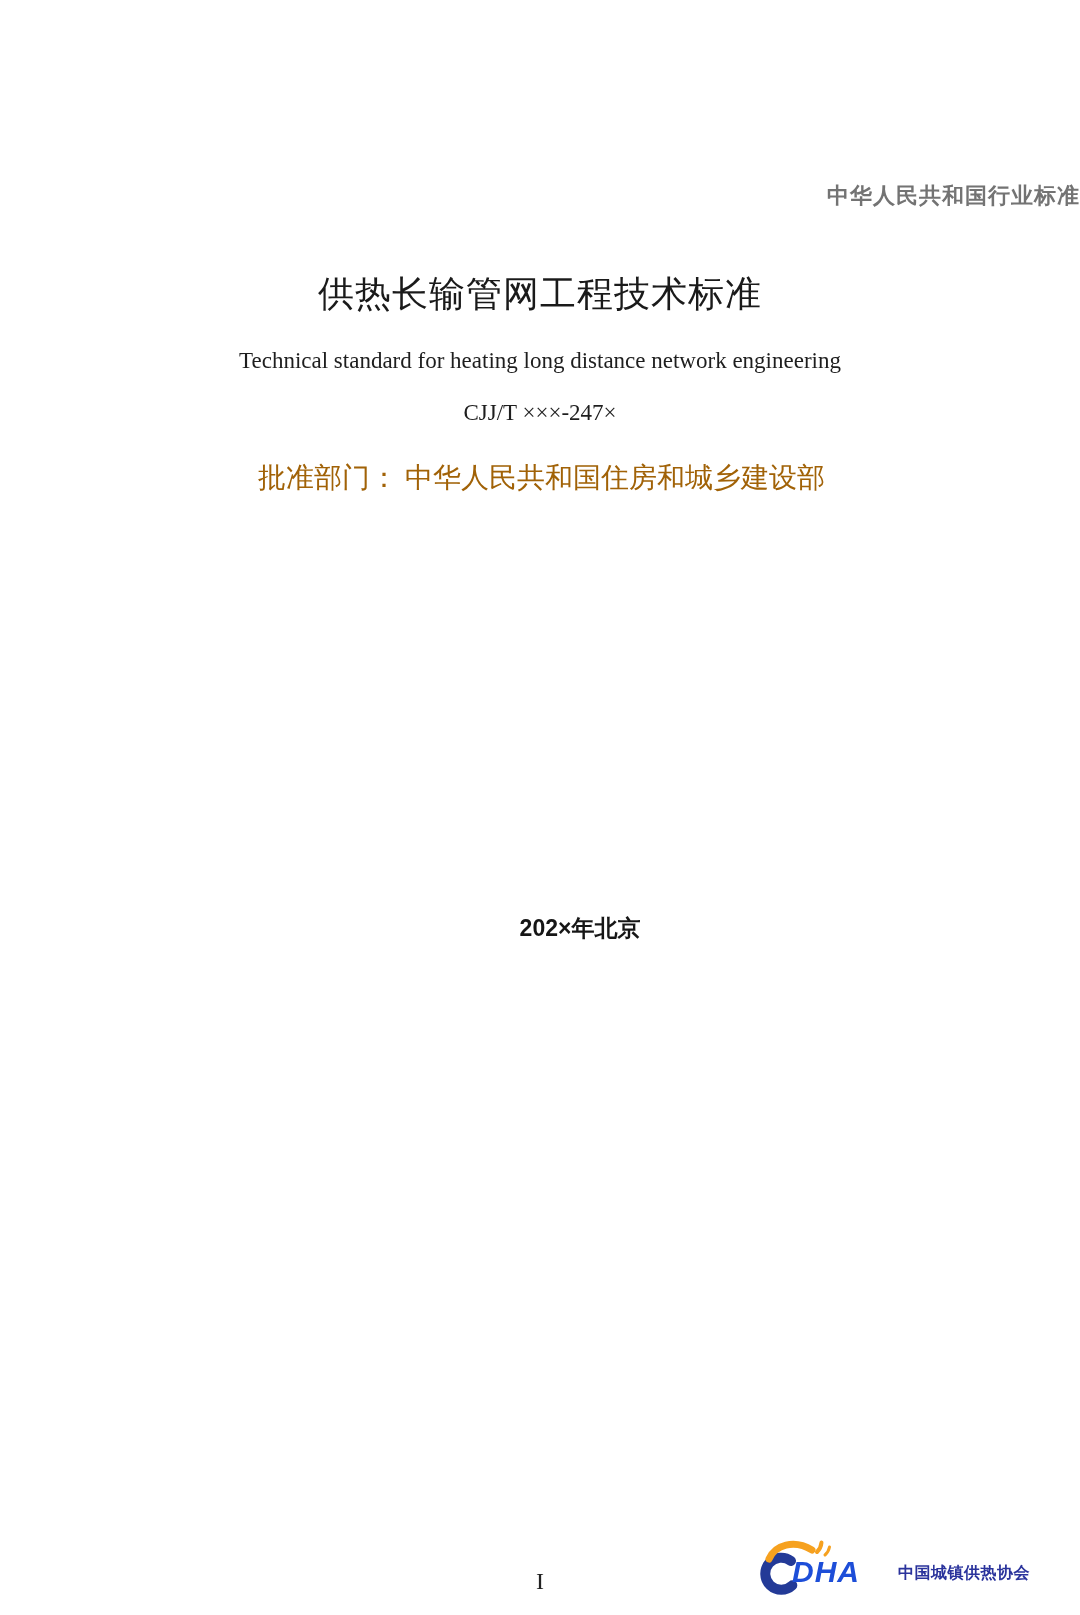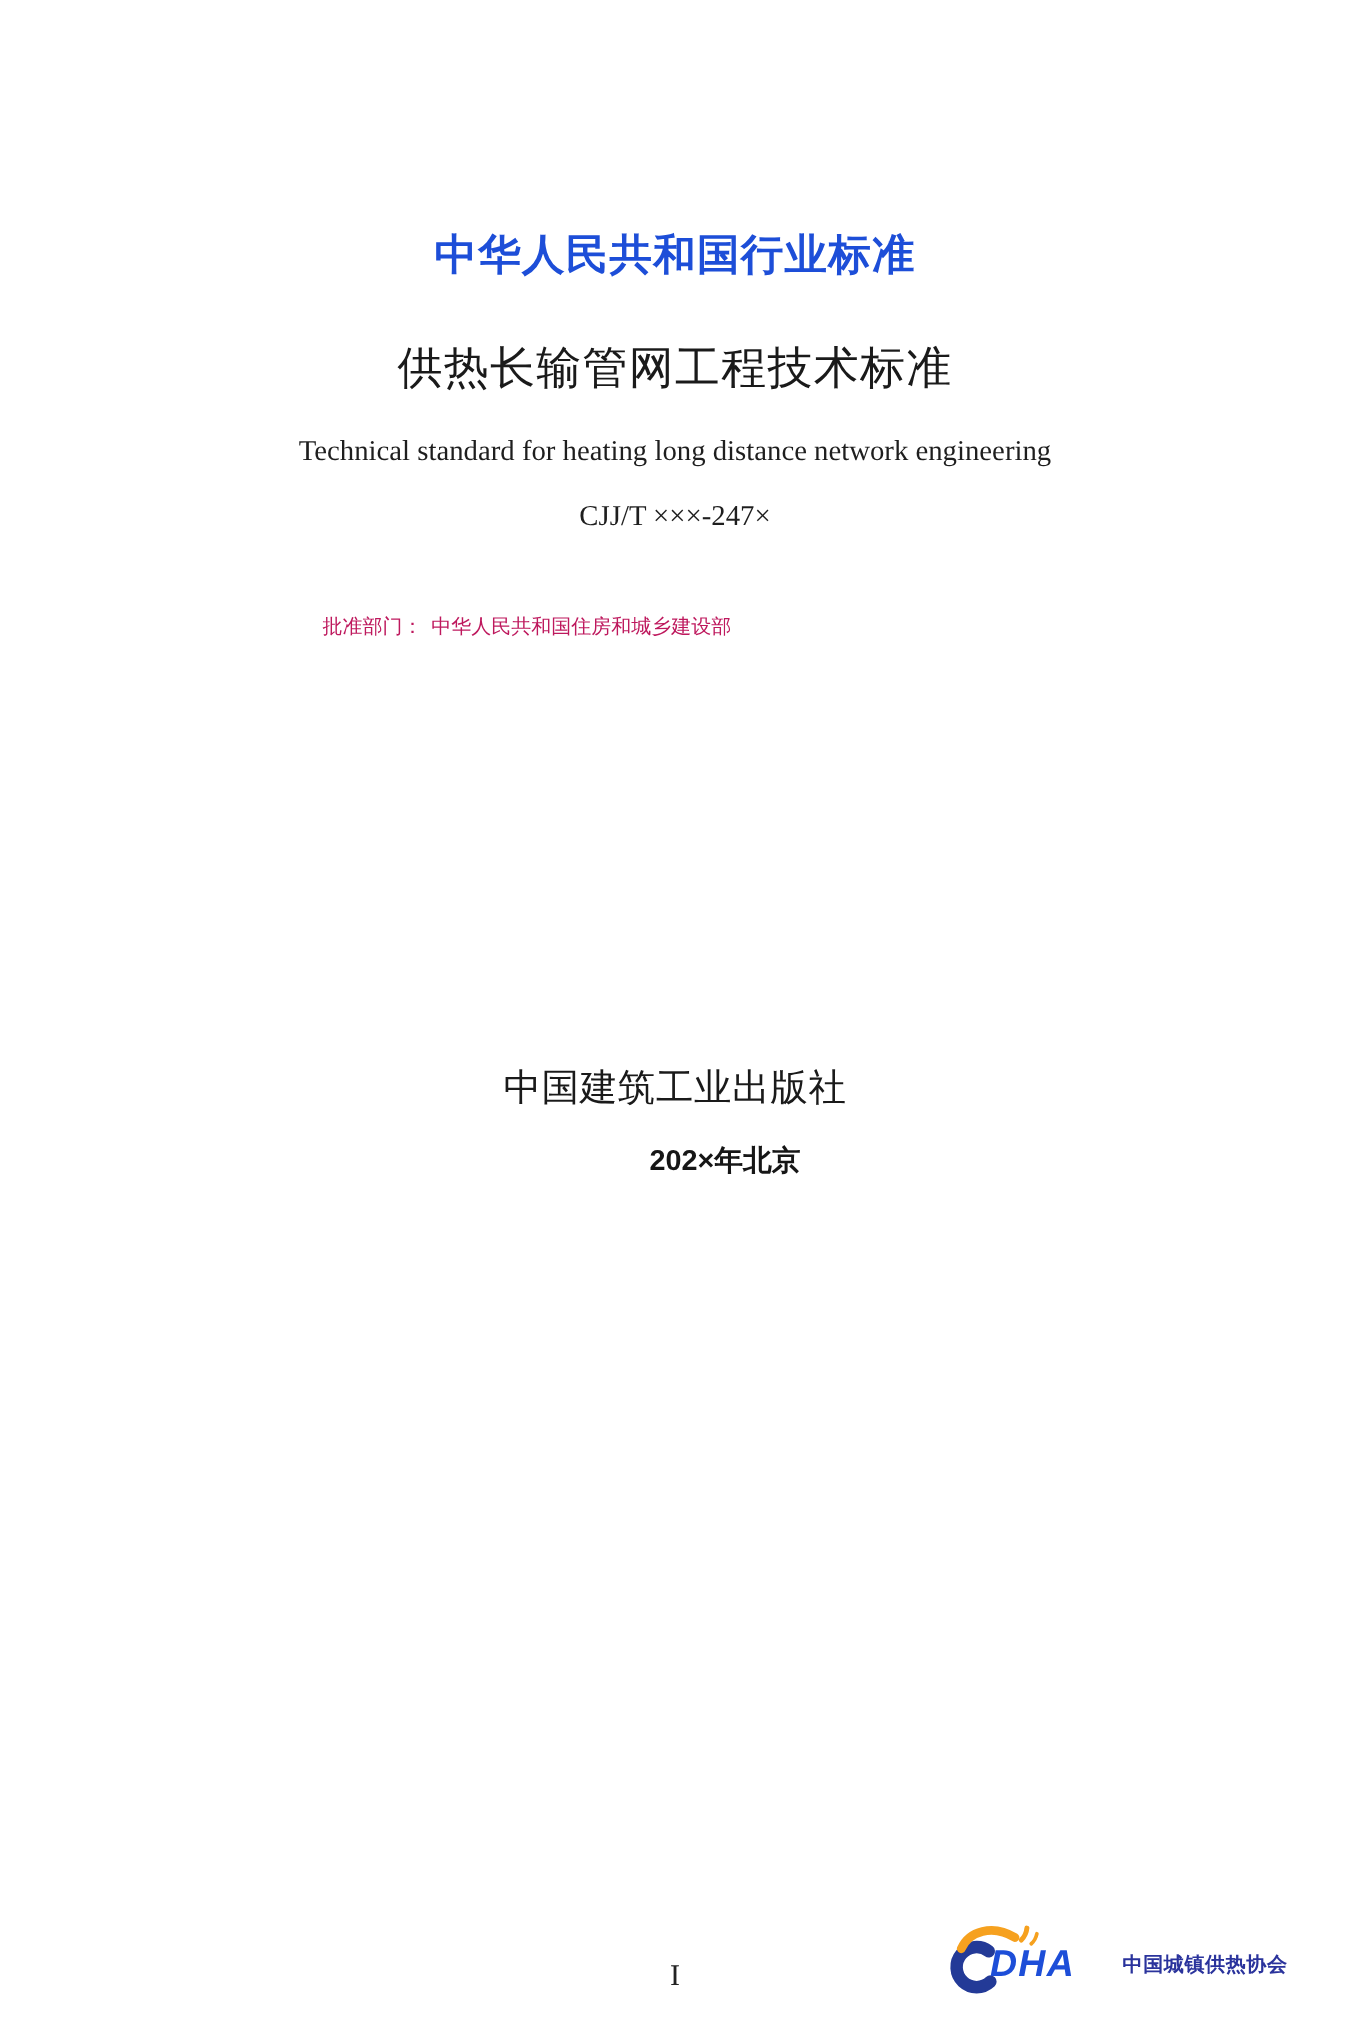--- a/index.html
+++ b/index.html
@@ -16,23 +16,24 @@
     background: #ffffff;
     overflow: hidden;
   }
   .centered { left: 0; width: 100%; text-align: center; }
   .abs { position: absolute; }
 
   .header-title {
     top: 181px;
     font-family: "Liberation Sans", "DejaVu Sans", sans-serif;
     font-weight: 700;
-    font-size: 34px;
+    font-size: 22px;
     letter-spacing: 1px;
-    color: #1d4ed8;
+    color: #737373;
+    text-align: right;
   }
   .main-title {
     top: 270px;
     font-family: "Liberation Serif", "DejaVu Serif", serif;
     font-weight: 400;
     font-size: 36px;
     letter-spacing: 1px;
     color: #1a1a1a;
   }
   .english-title {
@@ -42,23 +43,22 @@
   }
   .standard-number {
     top: 400px;
     font-size: 23px;
     color: #1e1e1e;
   }
   .meta-block {
     position: absolute;
     left: 258px;
     top: 462px;
-    font-size: 16px;
-    color: #be185d;
-    margin-top: 24px;
+    font-size: 28px;
+    color: #a16207;
   }
   .meta-line { height: 46px; line-height: 32px; white-space: nowrap; }
   .meta-line .line-label { margin-right: 7px; }
 
   .publisher-name {
     top: 850px;
     font-size: 30px;
     letter-spacing: 0.5px;
     color: #1a1a1a;
   }
@@ -122,21 +122,20 @@
   <div class="abs centered english-title">Technical standard for heating long distance network engineering</div>
 
   <div class="abs centered standard-number">CJJ/T ×××-247×</div>
 
   <div class="meta-block">
     <div class="meta-line">
       <span class="line-label">批准部门：</span><span class="line-value">中华人民共和国住房和城乡建设部</span>
     </div>
   </div>
 
-  <div class="abs centered publisher-name">中国建筑工业出版社</div>
 
   <div class="abs centered publish-year-city">202×年北京</div>
 
   <div class="abs centered page-number">I</div>
 
   <div class="logo">
     <svg class="logo-mark" width="96" height="62" viewBox="0 0 96 62" aria-hidden="true">
 
       <path d="M 33 21 A 16 16 0 1 0 34.3 45.3" fill="none" stroke="#233a97" stroke-width="10" stroke-linecap="round"></path>
 

